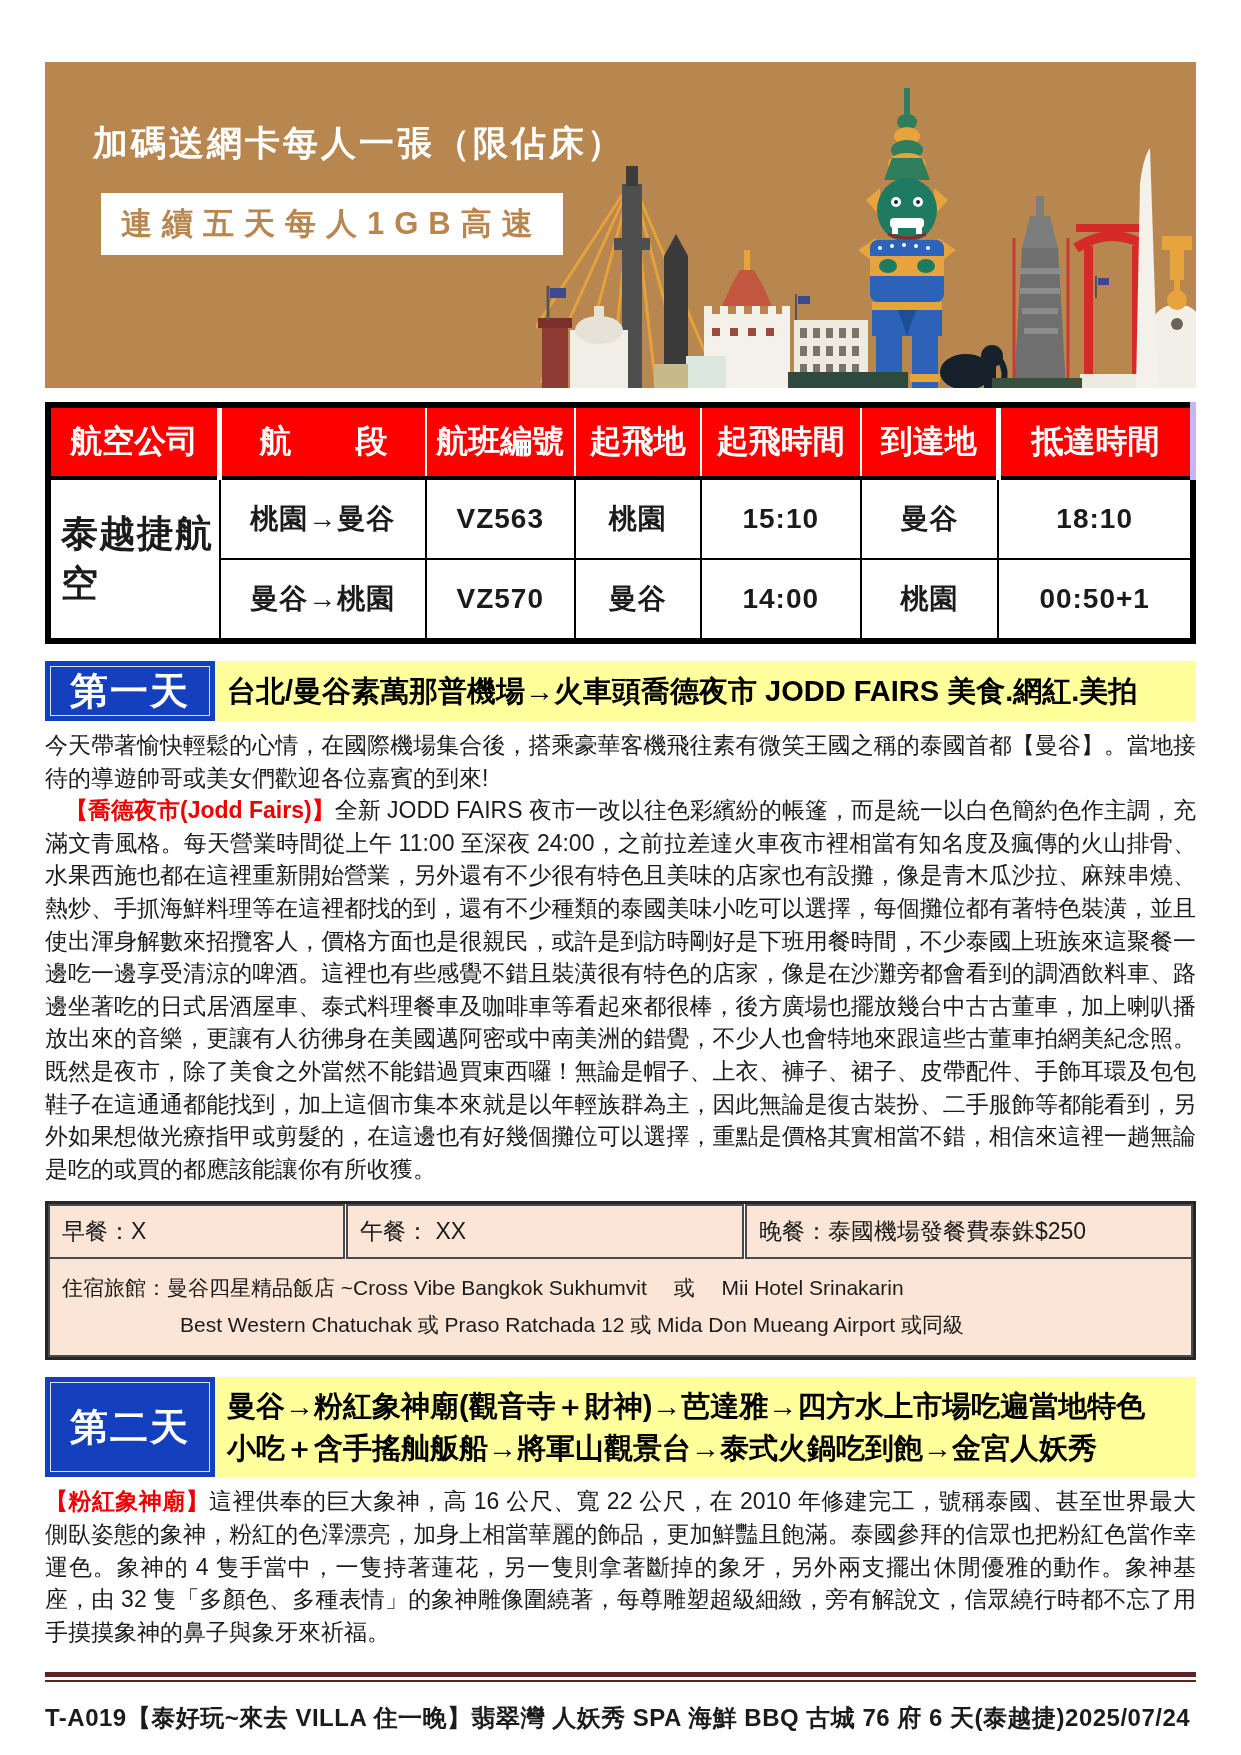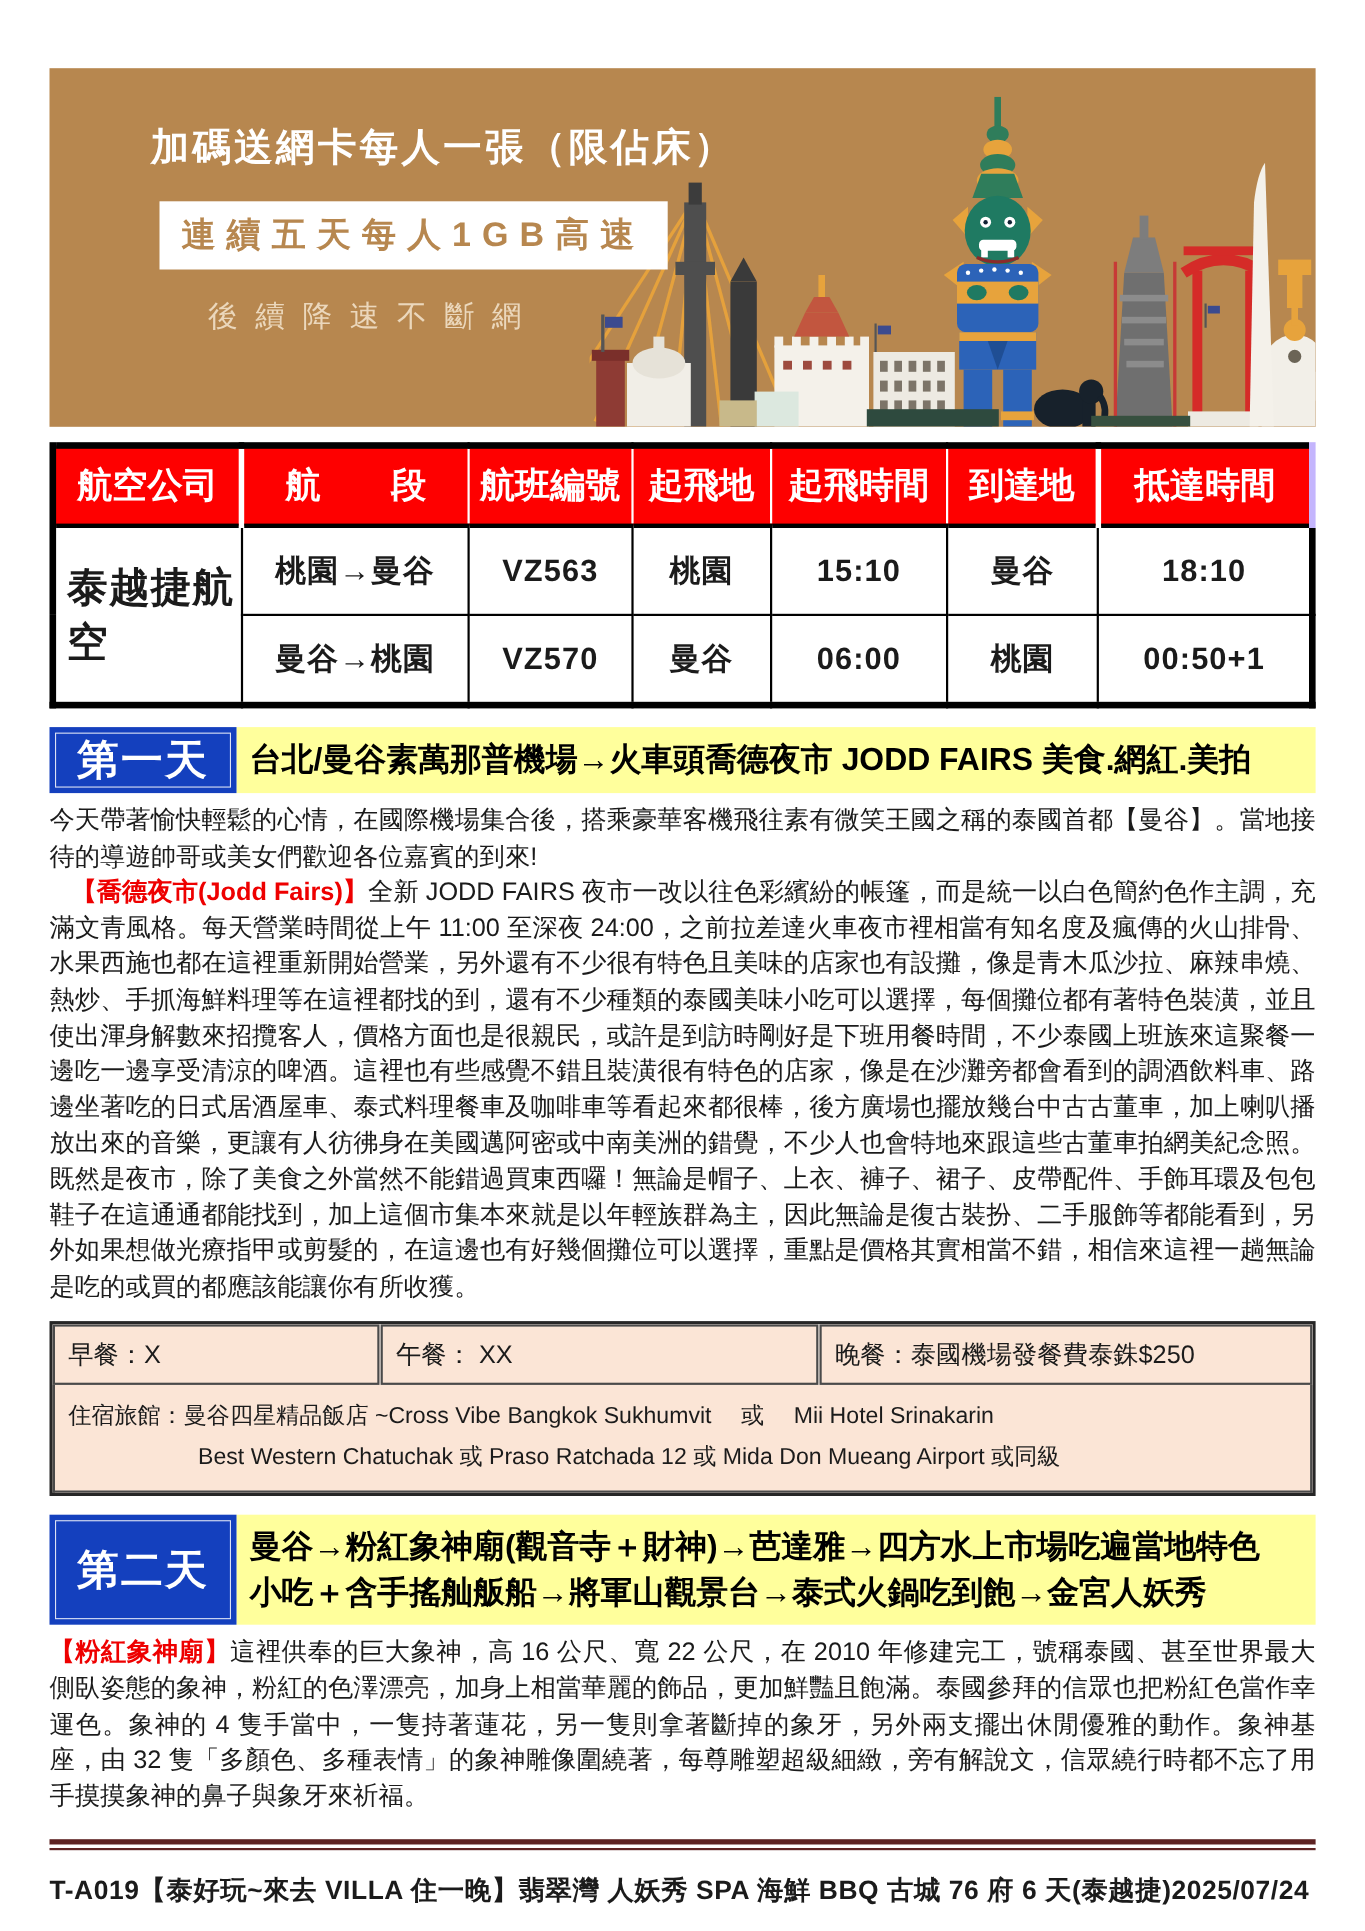--- a/index.html
+++ b/index.html
@@ -9,21 +9,21 @@
     font-family:"Liberation Sans","DejaVu Sans",sans-serif;
     color:#1b1b1b;
   }
   .content { width:1151px; margin:0 45px; }
 
   
   .banner {
     position:relative; margin-top:62px; height:326px;
     background:#B7874F; overflow:hidden;
   }
-  .banner-text { position:absolute; left:48px; top:48px; z-index:3;margin-left:44px; }
+  .banner-text { position:absolute; left:48px; top:58px; z-index:3; }
   .banner-line1 { color:#ffffff; font-weight:bold; font-size:35px; letter-spacing:3px; }
   .banner-box {
     display:inline-block; margin:26px 0 0 8px; background:#ffffff;
     padding:10px 20px; color:#B7874F; font-weight:bold; font-size:31px; letter-spacing:10px;
   }
   .banner-line3 { margin:24px 0 0 52px; color:rgba(255,246,230,0.72); font-size:27px; letter-spacing:16px; }
   .skyline { position:absolute; right:0; bottom:0; z-index:1; }
 
   
   .flight-table {
@@ -240,21 +240,20 @@
         </g>
 
       <line x1="260" y1="206" x2="260" y2="232" stroke="#555" stroke-width="2"></line>
       <rect x="262" y="208" width="12" height="8" fill="#3b4a8f"></rect>
       <line x1="560" y1="188" x2="560" y2="210" stroke="#555" stroke-width="2"></line>
       <rect x="562" y="190" width="11" height="7" fill="#3b4a8f"></rect>
     </svg>
     <div class="banner-text">
       <div class="banner-line1">加碼送網卡每人一張（限佔床）</div>
       <div><span class="banner-box">連續五天每人1GB高速</span></div>
-      <div class="banner-line3">後續降速不斷網</div>
     </div>
   </div>
 
   <table class="flight-table">
     <colgroup>
       <col style="width:15%">
         <col style="width:18%">
         <col style="width:13%">
         <col style="width:11%">
       <col style="width:14%">
@@ -279,21 +278,21 @@
         <td>VZ563</td>
         <td>桃園</td>
         <td>15:10</td>
         <td>曼谷</td>
         <td>18:10</td>
       </tr>
       <tr>
         <td>曼谷→桃園</td>
         <td>VZ570</td>
         <td>曼谷</td>
-        <td>06:00</td>
+        <td>14:00</td>
         <td>桃園</td>
         <td>00:50+1</td>
       </tr>
     </tbody>
   </table>
 
   <div class="day-header day1">
     <div class="day-badge">第一天</div>
     <div class="day-title">台北/曼谷素萬那普機場→火車頭喬德夜市 JODD FAIRS  美食.網紅.美拍</div>
   </div>

